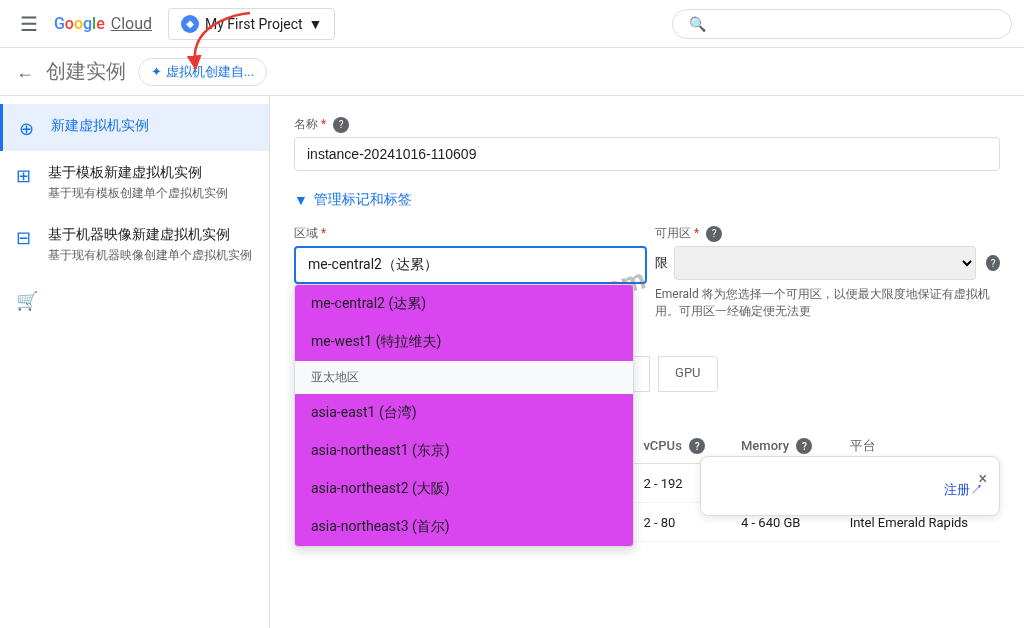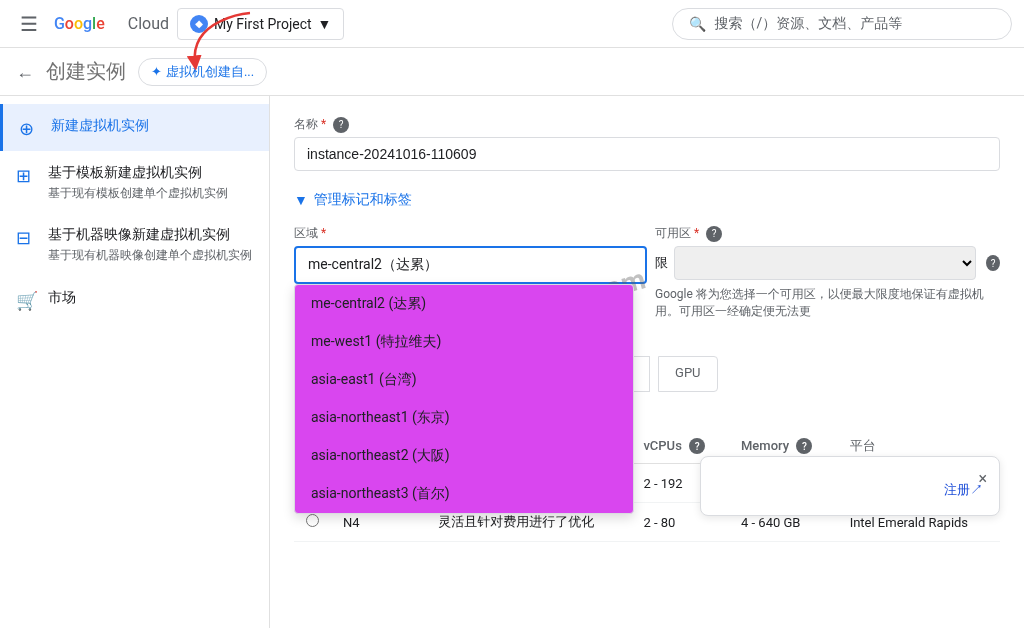--- a/index.html
+++ b/index.html
@@ -4,27 +4,27 @@
   <style>
     * { box-sizing: border-box; margin: 0; padding: 0; }
     body { font-family: 'Google Sans', Roboto, Arial, sans-serif; font-size: 14px; color: #202124; background: #fff; height: 628px; overflow: hidden; }
 
     
     .top-nav {
       display: flex; align-items: center; height: 48px; padding: 0 12px;
       border-bottom: 1px solid #e0e0e0; background: #fff; gap: 8px;
     }
     .nav-menu-icon { color: #5f6368; cursor: pointer; font-size: 20px; padding: 8px; }
-    .google-cloud-logo { display: flex; gap: 21px; }
+    .google-cloud-logo { display: flex; gap: 4px; margin-right: 8px; }
     .logo-google { font-size: 16px; font-weight: 500; }
     .logo-google span.blue { color: #4285f4; }
     .logo-google span.red { color: #ea4335; }
     .logo-google span.yellow { color: #fbbc04; }
     .logo-google span.green { color: #34a853; }
-    .logo-cloud { color: #5f6368; font-size: 16px; font-weight: 400; margin-left: 2px; }
+    .logo-cloud { color: #5f6368; font-size: 16px; font-weight: 400; margin-left: 2px; text-decoration: underline; }
     .project-selector {
       display: flex; align-items: center; gap: 6px; padding: 6px 12px;
       border: 1px solid #dadce0; border-radius: 4px; cursor: pointer;
       font-size: 14px; color: #202124; background: #fff;
     }
     .project-selector .proj-icon { width: 18px; height: 18px; background: #4285f4; border-radius: 50%; display: flex; align-items: center; justify-content: center; color: white; font-size: 10px; }
     .search-bar {
       margin-left: auto; display: flex; align-items: center;
       border: 1px solid #dadce0; border-radius: 24px; padding: 6px 16px;
       width: 340px; gap: 8px; color: #5f6368;
@@ -138,21 +138,20 @@
     </span>
     <span class="logo-cloud">Cloud</span>
   </div>
   <div class="project-selector">
     <div class="proj-icon">◆</div>
     <span>My First Project</span>
     <span>▼</span>
   </div>
   <div class="search-bar">
     <span>🔍</span>
-    <span style="color:#5f6368;font-size:14px;">搜索（/）资源、文档、产品等</span>
   </div>
 </div>
 
 <div class="sub-nav">
   <span class="back-btn">←</span>
   <span class="page-title">创建实例</span>
   <div class="sub-nav-chip">
     <span>✦</span>
     <span>虚拟机创建自...</span>
   </div>
@@ -178,21 +177,20 @@
     <div class="sidebar-item">
       <div class="sidebar-item-icon">⊟</div>
       <div class="sidebar-item-content">
         <div class="sidebar-item-title">基于机器映像新建虚拟机实例</div>
         <div class="sidebar-item-desc">基于现有机器映像创建单个虚拟机实例</div>
       </div>
     </div>
     <div class="sidebar-item">
       <div class="sidebar-item-icon">🛒</div>
       <div class="sidebar-item-content">
-        <div class="sidebar-item-title">市场</div>
       </div>
     </div>
   </div>
 
   <div class="content-area">
 
     <div class="form-group">
       <div class="form-label">
         <span>名称</span>
         <span class="required">*</span>
@@ -213,39 +211,40 @@
           <span class="required">*</span>
         </div>
         <div class="dropdown-container">
           <div class="dropdown-trigger">
             <span>me-central2（达累）</span>
           </div>
 
           <div class="dropdown-menu">
             <div class="dropdown-item">me-central2 (达累)</div>
             <div class="dropdown-item">me-west1 (特拉维夫)</div>
+            <div class="dropdown-section-label">亚太地区</div>
             <div class="dropdown-item">asia-east1 (台湾)</div>
             <div class="dropdown-item">asia-northeast1 (东京)</div>
             <div class="dropdown-item">asia-northeast2 (大阪)</div>
             <div class="dropdown-item">asia-northeast3 (首尔)</div>
           </div>
         </div>
       </div>
       <div class="form-group" style="padding-left:8px;">
         <div class="form-label">
           <span>可用区</span>
           <span class="required">*</span>
           <span class="help-icon">?</span>
         </div>
         <div style="display:flex;align-items:center;gap:6px;">
           <span style="font-size:13px;color:#202124;">限</span>
           <select style="border:1px solid #dadce0;border-radius:4px;padding:7px 8px;font-size:14px;width:100%;"></select>
           <span class="help-icon">?</span>
         </div>
-        <div style="font-size:12px;color:#5f6368;margin-top:6px;">Google 将为您选择一个可用区，以便最大限度地保证有虚拟机用。可用区一经确定便无法更</div>
+        <div style="font-size:12px;color:#5f6368;margin-top:6px;">Emerald 将为您选择一个可用区，以便最大限度地保证有虚拟机用。可用区一经确定便无法更</div>
       </div>
     </div>
 
     <div class="tabs-row">
       <div class="tab active">
         <span class="tab-check">✓</span>
         <span>通用</span>
       </div>
       <div class="tab">计算优化</div>
       <div class="tab">内存优化</div>

